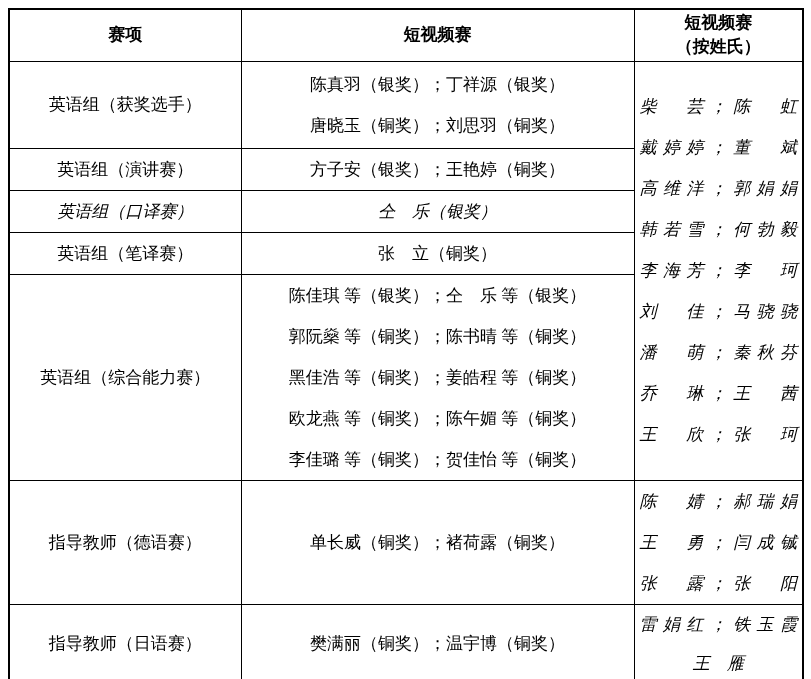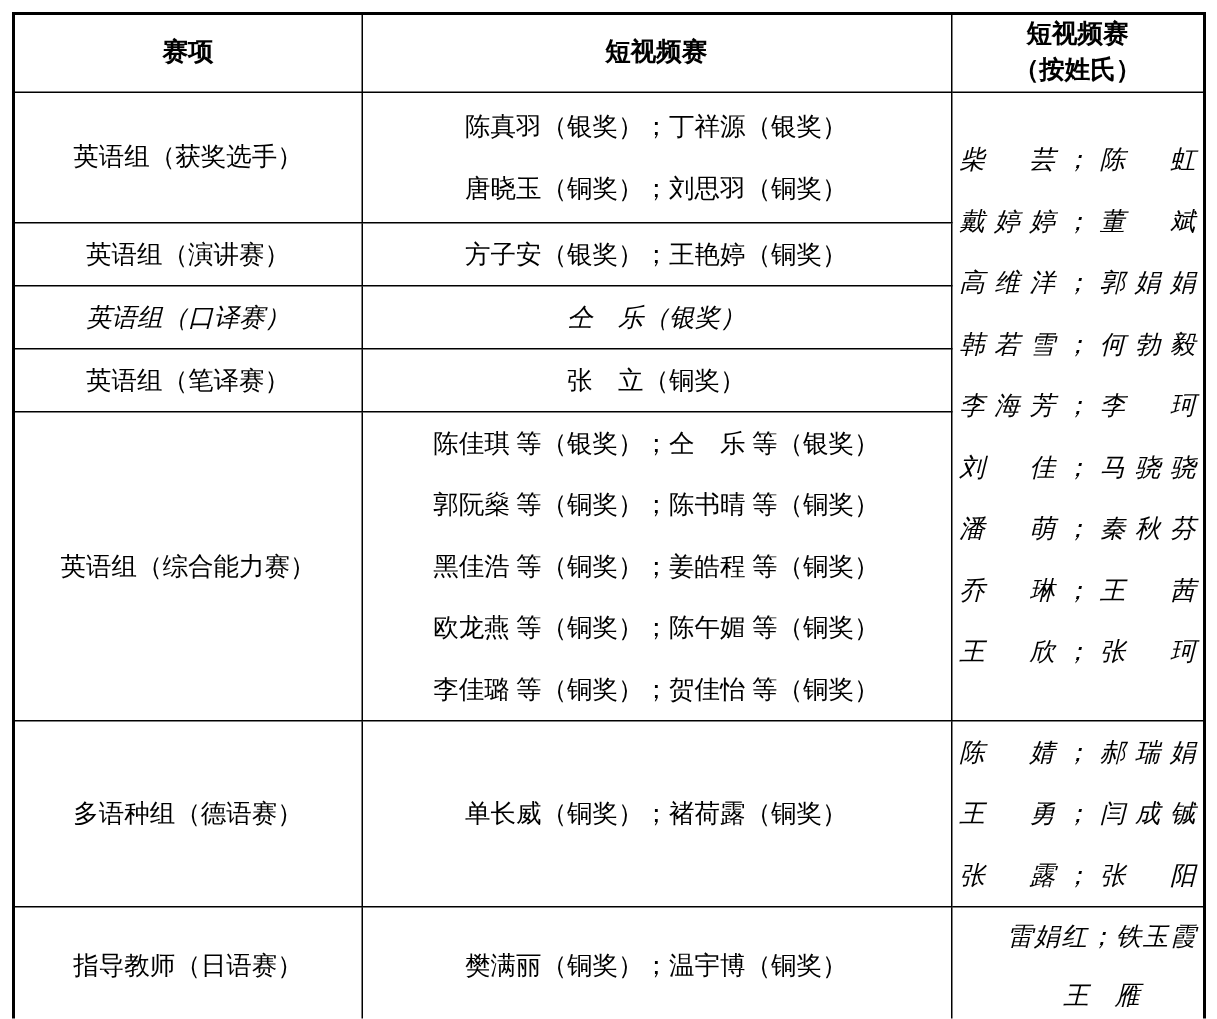--- a/index.html
+++ b/index.html
@@ -35,21 +35,21 @@
   tr.r6 { height: 124px; }
   tr.r7 { height: 79px; }
   .w-line { line-height: 41px; white-space: nowrap; }
   .t-cell { padding: 0 5px; font-style: italic; }
   .t-line {
     line-height: 41px;
     text-align: justify;
     text-align-last: justify;
     white-space: nowrap;
   }
-  .t-line-sm { line-height: 39px; margin-left: 32px; }
+  .t-line-sm { line-height: 39px; }
   .t-center { text-align: center; text-align-last: center; }
 </style>
 </head>
 <body>
 
 <table class="award-table">
   <colgroup>
     <col style="width:232px">
     <col style="width:393px">
     <col style="width:169px">
@@ -125,21 +125,21 @@
       <div class="w-line">陈佳琪 等（银奖）；仝　乐 等（银奖）</div>
       <div class="w-line">郭阮燊 等（铜奖）；陈书晴 等（铜奖）</div>
       <div class="w-line">黑佳浩 等（铜奖）；姜皓程 等（铜奖）</div>
       <div class="w-line">欧龙燕 等（铜奖）；陈午媚 等（铜奖）</div>
       <div class="w-line">李佳璐 等（铜奖）；贺佳怡 等（铜奖）</div>
     </td>
   </tr>
 
   <tr class="r6">
     <td>
-      <div class="w-line">多语种组（德语赛）</div>
+      <div class="w-line">指导教师（德语赛）</div>
     </td>
     <td>
       <div class="w-line">单长威（铜奖）；褚荷露（铜奖）</div>
     </td>
     <td class="t-cell">
       <div class="t-line">陈　婧；郝瑞娟</div>
       <div class="t-line">王　勇；闫成铖</div>
       <div class="t-line">张　露；张　阳</div>
     </td>
   </tr>

